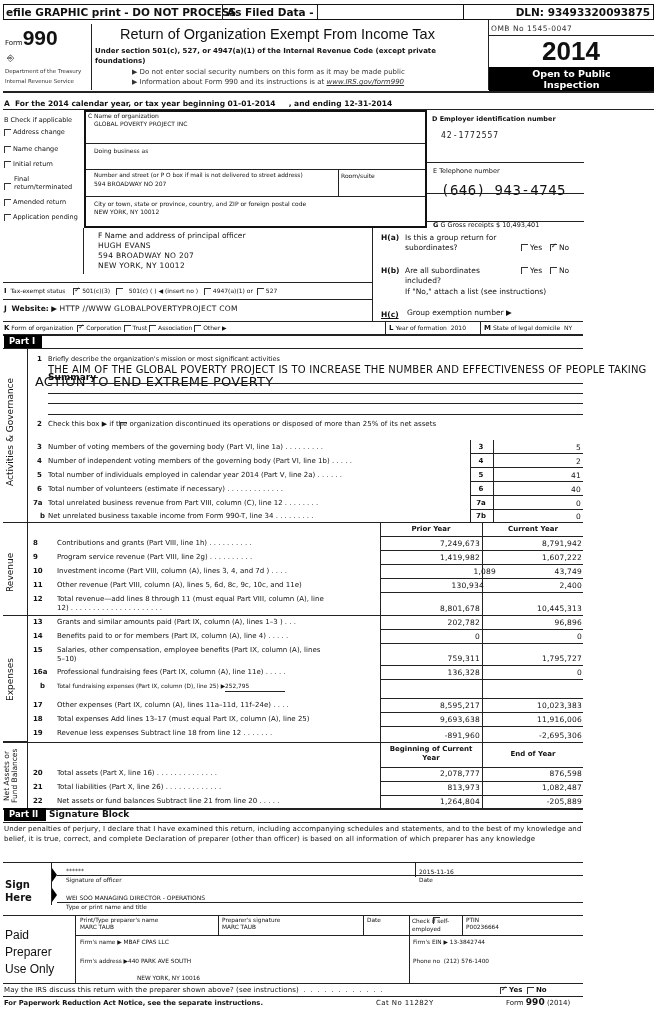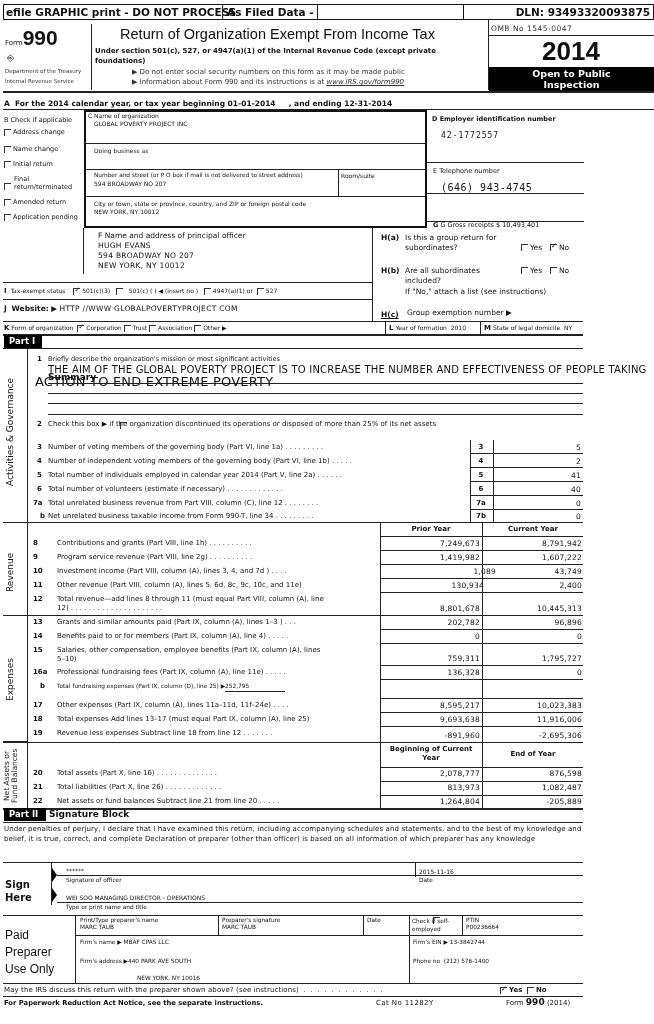--- a/index.html
+++ b/index.html
@@ -84,21 +84,21 @@
 <div class="abs" style="left:341px;top:172px;font-size:6px;">Room/suite</div>
 <div class="hline" style="left:86px;top:196px;width:339px;"></div>
 <div class="abs" style="left:94px;top:200px;font-size:6px;">City or town, state or province, country, and ZIP or foreign postal code</div>
 <div class="abs" style="left:94px;top:208px;font-size:6px;">NEW YORK, NY  10012</div>
 
 
 <div class="abs b" style="left:432px;top:115px;font-size:6.5px;">D Employer identification number</div>
 <div class="abs mono" style="left:441px;top:131px;font-size:8px;letter-spacing:1px;">42-1772557</div>
 <div class="hline" style="left:427px;top:162px;width:157px;"></div>
 <div class="abs" style="left:433px;top:167px;font-size:6.5px;">E Telephone number</div>
-<div class="abs mono" style="left:441px;top:182px;font-size:10px;letter-spacing:0.5px;">(646) 943-4745</div>
+<div class="abs mono" style="left:441px;top:182px;font-size:14px;letter-spacing:0.5px;">(646) 943-4745</div>
 <div class="hline" style="left:427px;top:193px;width:157px;"></div>
 <div class="abs" style="left:433px;top:209px;font-size:6.5px;margin-top:12px;"><span class="b">G</span> <span>G Gross receipts $ </span><span>10,493,401</span></div>
 <div class="hline" style="left:427px;top:221px;width:157px;"></div>
 
 
 <div class="vline" style="left:83px;top:228px;height:46px;"></div>
 <div class="abs" style="left:98px;top:231px;font-size:7.5px;"><span>F  Name and address of principal officer</span></div>
 <div class="abs" style="left:98px;top:241px;font-size:7.5px;letter-spacing:0.3px;">HUGH EVANS</div>
 <div class="abs" style="left:98px;top:251px;font-size:7.5px;letter-spacing:0.3px;">594 BROADWAY NO 207</div>
 <div class="abs" style="left:98px;top:261px;font-size:7.5px;letter-spacing:0.3px;">NEW YORK, NY  10012</div>

